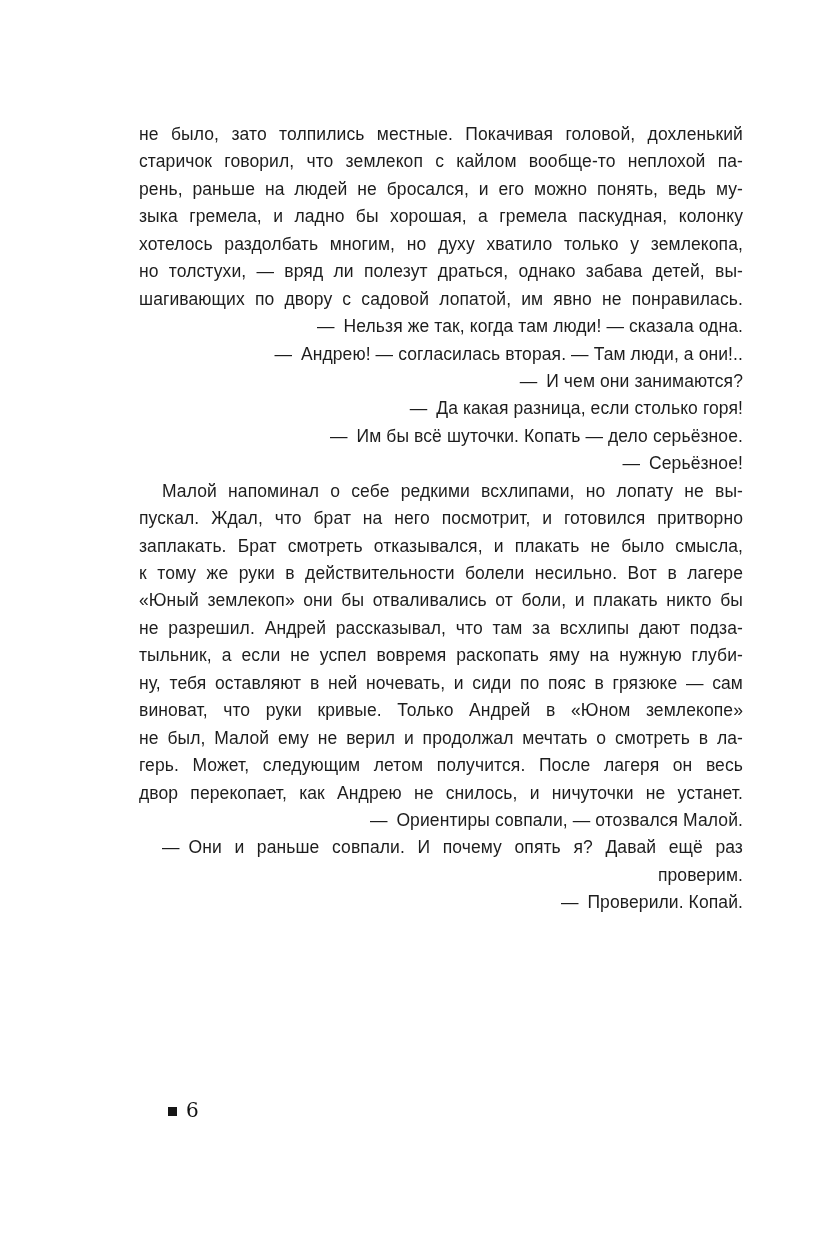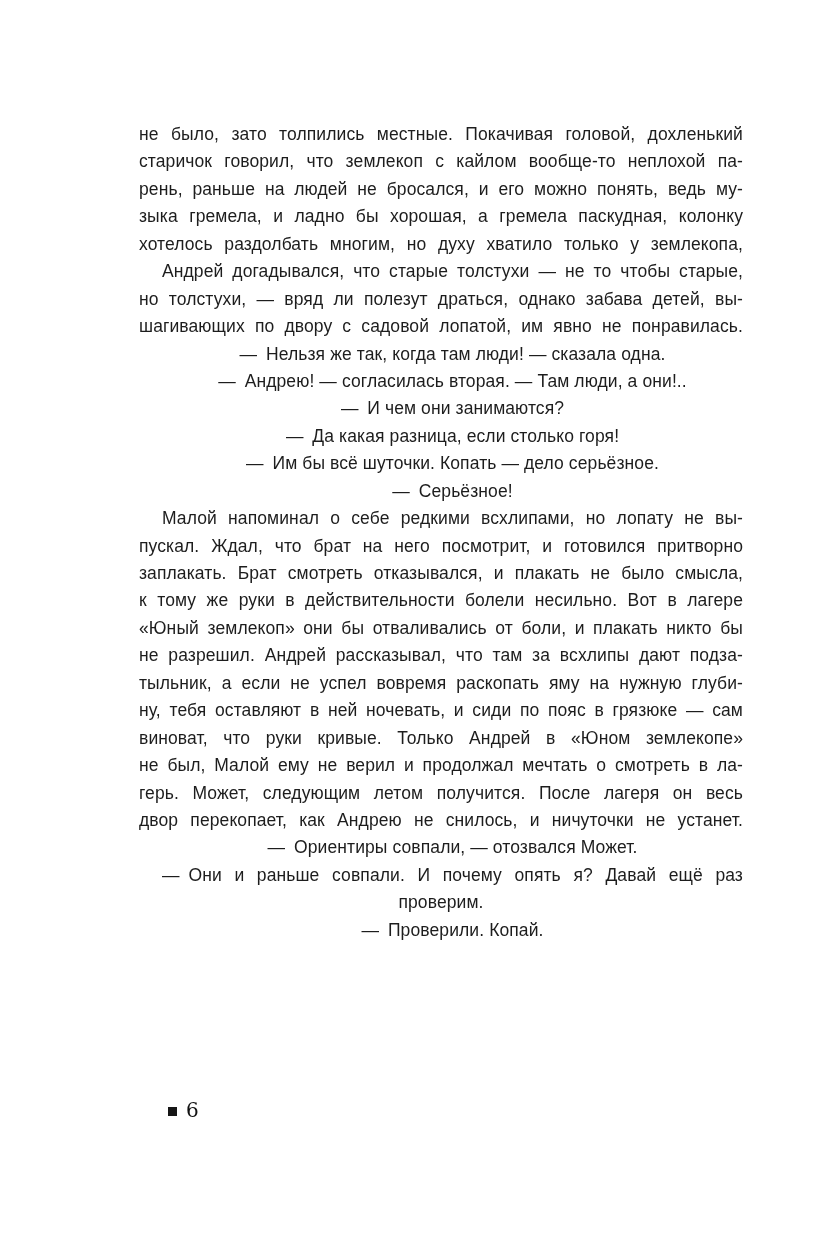--- a/index.html
+++ b/index.html
@@ -21,21 +21,21 @@
     width: 604px;
     font-family: "Liberation Sans", sans-serif;
     font-size: 17.5px;
     line-height: 27.45px;
     color: #1d1d1d;
     letter-spacing: 0.1px;
   }
   .line {
     height: 27.45px;
     overflow: hidden;
-    text-align: center;
+    text-align: right;
     white-space: normal;
   }
   .line.j {
     text-align: justify;
     text-align-last: justify;
     text-justify: inter-word;
   }
   .line.i {
     text-indent: 23px;
   }
@@ -64,42 +64,41 @@
 <body>
 
 <div class="page">
 
   <div class="text-block">
     <div class="line j">не было, зато толпились местные. Покачивая головой, дохленький</div>
     <div class="line j">старичок говорил, что землекоп с кайлом вообще-то неплохой па-</div>
     <div class="line j">рень, раньше на людей не бросался, и его можно понять, ведь му-</div>
     <div class="line j">зыка гремела, и ладно бы хорошая, а гремела паскудная, колонку</div>
     <div class="line j">хотелось раздолбать многим, но духу хватило только у землекопа,</div>
-    <div class="line j i">Андрей догадывался, что старые толстухи — не то чтобы старые,</div>
     <div class="line j">но толстухи, — вряд ли полезут драться, однако забава детей, вы-</div>
     <div class="line j">шагивающих по двору с садовой лопатой, им явно не понравилась.</div>
     <div class="line i">— Нельзя же так, когда там люди! — сказала одна.</div>
     <div class="line i">— Андрею! — согласилась вторая. — Там люди, а они!..</div>
     <div class="line i">— И чем они занимаются?</div>
     <div class="line i">— Да какая разница, если столько горя!</div>
     <div class="line i">— Им бы всё шуточки. Копать — дело серьёзное.</div>
     <div class="line i">— Серьёзное!</div>
     <div class="line j i">Малой напоминал о себе редкими всхлипами, но лопату не вы-</div>
     <div class="line j">пускал. Ждал, что брат на него посмотрит, и готовился притворно</div>
     <div class="line j">заплакать. Брат смотреть отказывался, и плакать не было смысла,</div>
     <div class="line j">к тому же руки в действительности болели несильно. Вот в лагере</div>
     <div class="line j">«Юный землекоп» они бы отваливались от боли, и плакать никто бы</div>
     <div class="line j">не разрешил. Андрей рассказывал, что там за всхлипы дают подза-</div>
     <div class="line j">тыльник, а если не успел вовремя раскопать яму на нужную глуби-</div>
     <div class="line j">ну, тебя оставляют в ней ночевать, и сиди по пояс в грязюке — сам</div>
     <div class="line j">виноват, что руки кривые. Только Андрей в «Юном землекопе»</div>
     <div class="line j">не был, Малой ему не верил и продолжал мечтать о смотреть в ла-</div>
     <div class="line j">герь. Может, следующим летом получится. После лагеря он весь</div>
     <div class="line j">двор перекопает, как Андрею не снилось, и ничуточки не устанет.</div>
-    <div class="line i">— Ориентиры совпали, — отозвался Может.</div>
+    <div class="line i">— Ориентиры совпали, — отозвался Малой.</div>
     <div class="line j i">— Они и раньше совпали. И почему опять я? Давай ещё раз</div>
     <div class="line">проверим.</div>
     <div class="line i">— Проверили. Копай.</div>
   </div>
 
   <div class="footer">
     <span class="bullet"></span>
     <span class="pagenum">6</span>
   </div>
 

